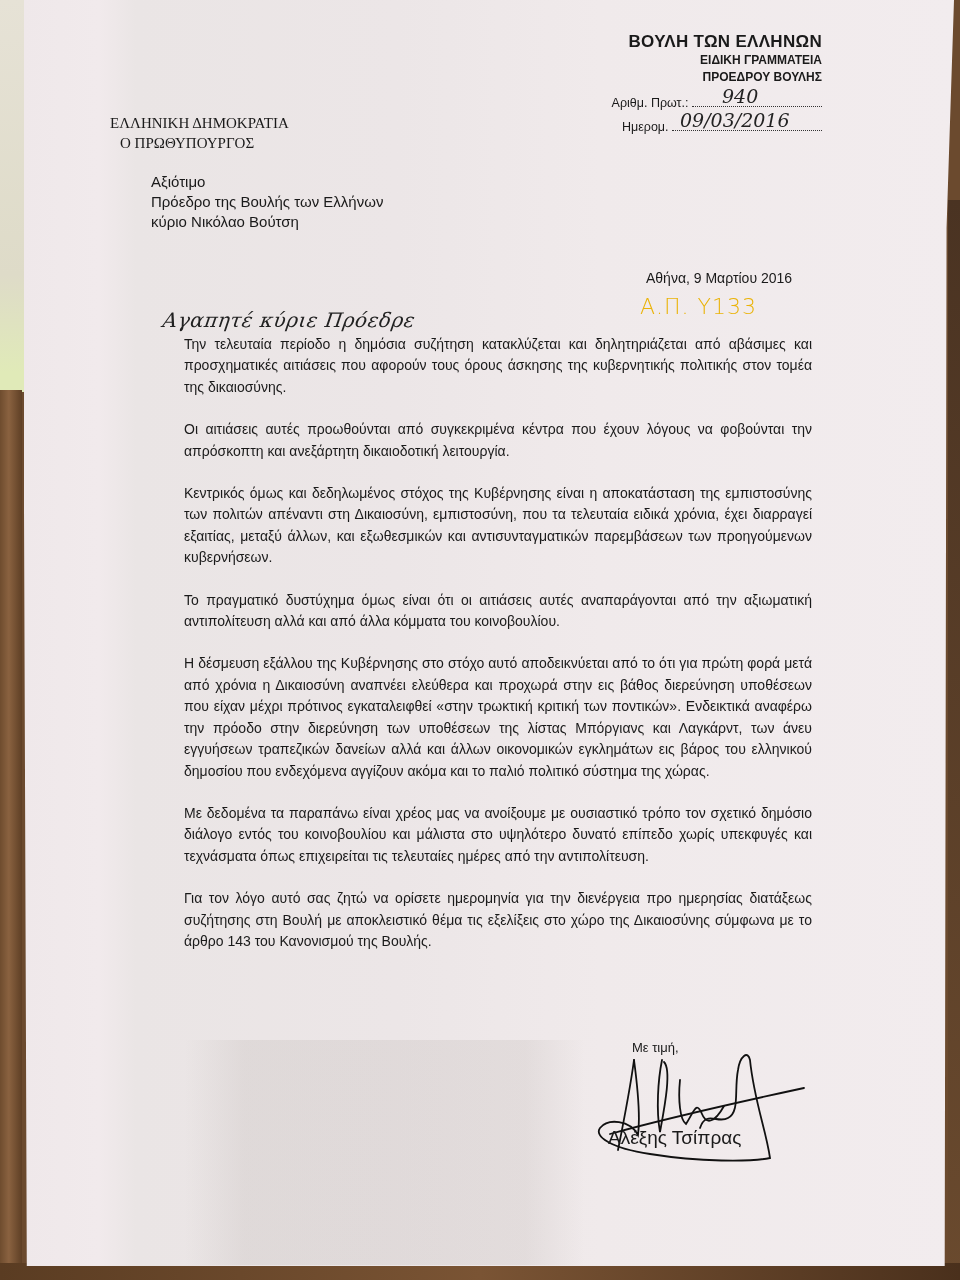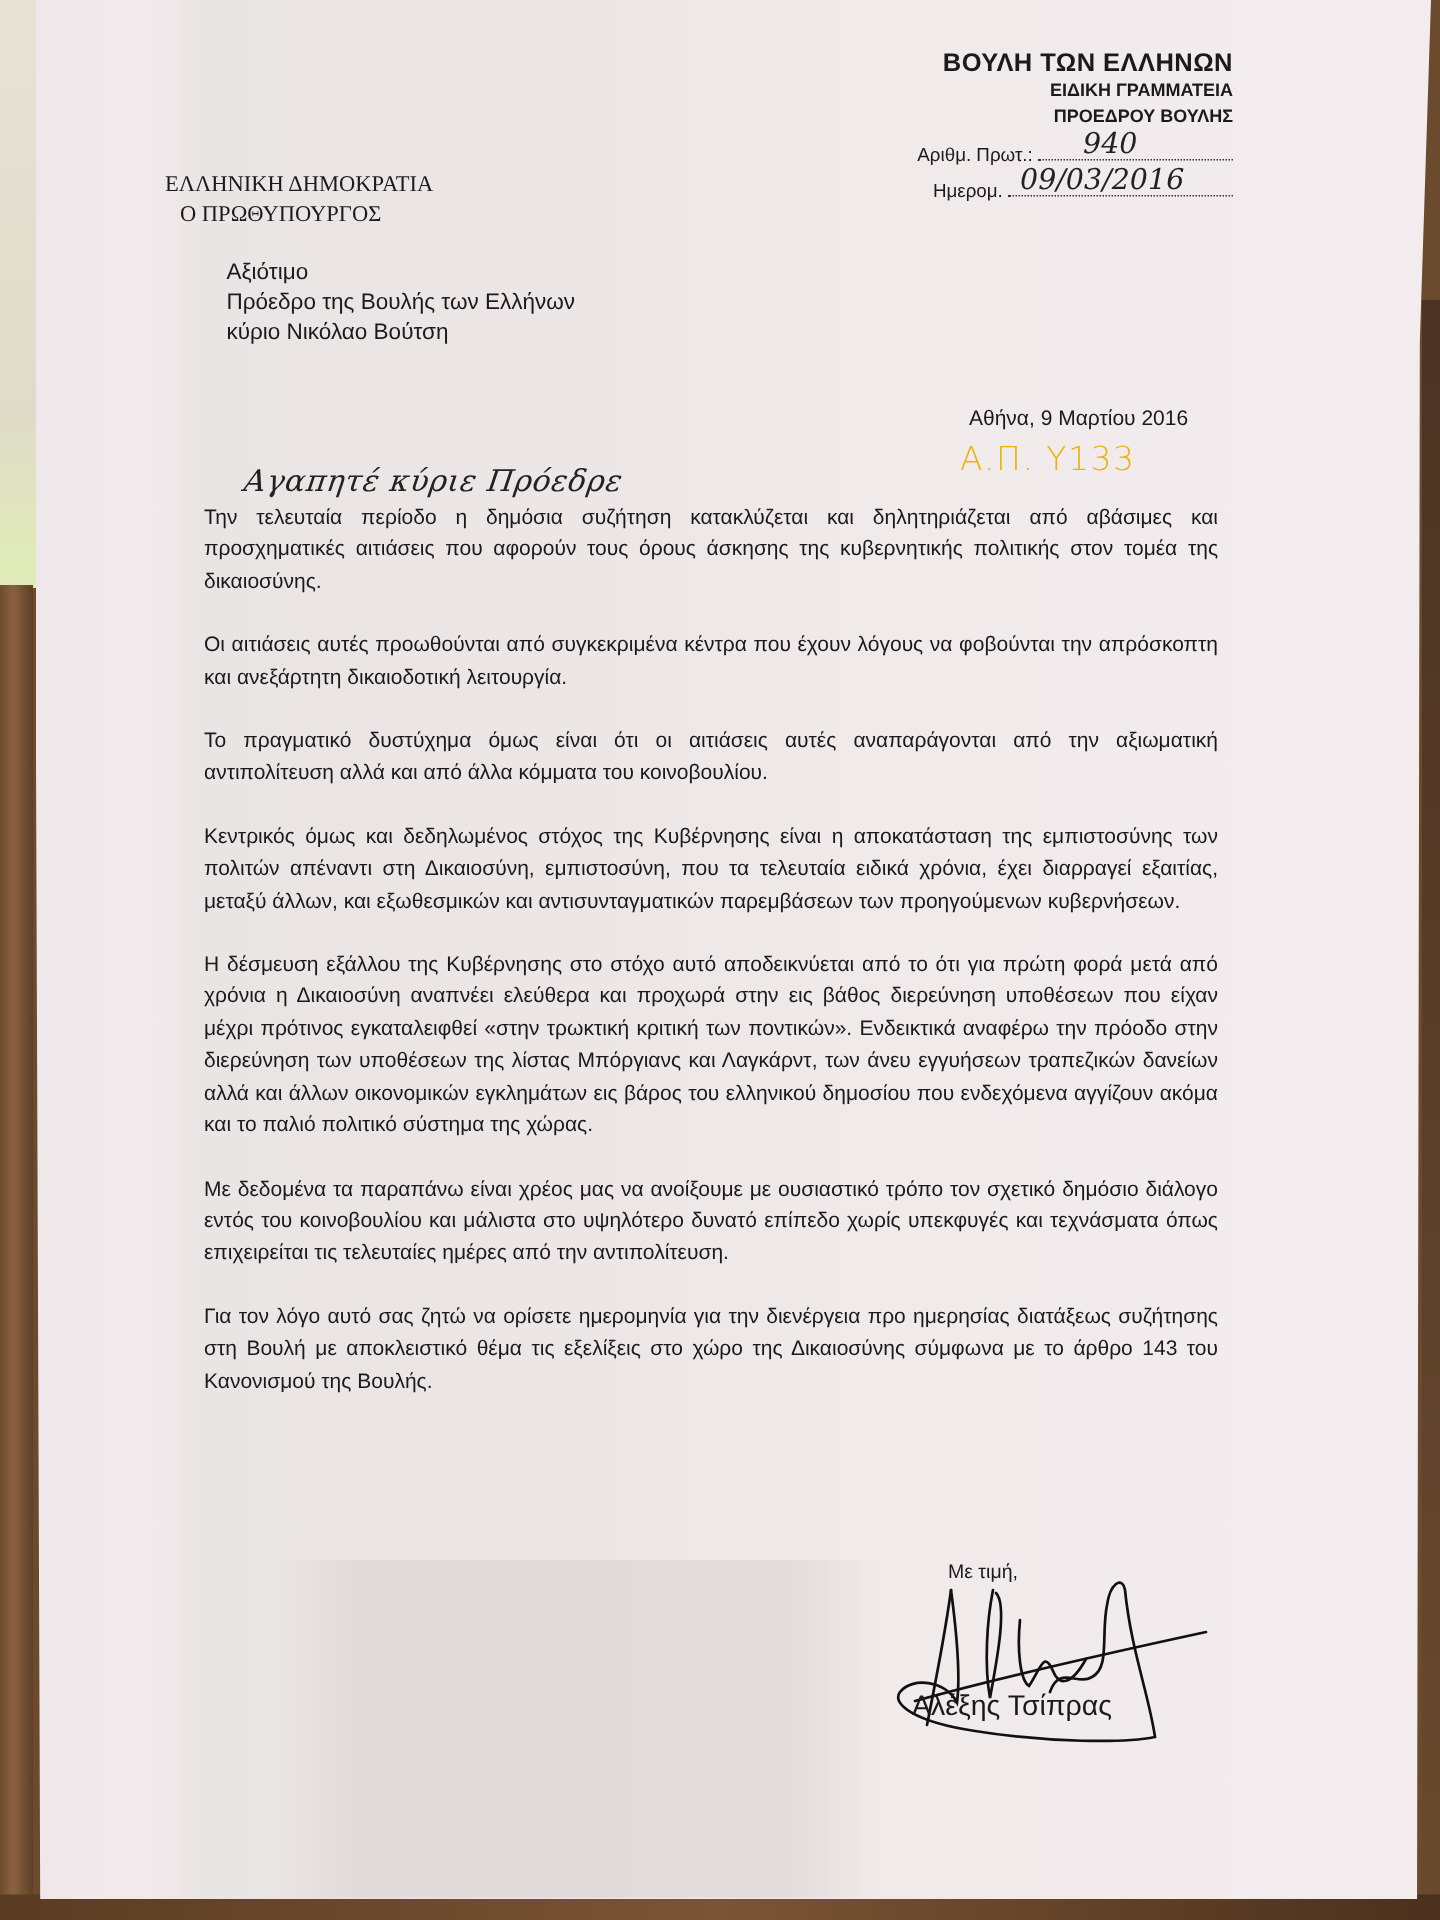--- a/index.html
+++ b/index.html
@@ -43,21 +43,21 @@
   .stamp .row .dots { border-bottom: 1px dotted #333; display: inline-block; width: 130px; position: relative; height: 12px; }
   .stamp .row .hand { position: absolute; left: 30px; top: -10px; font-family: "DejaVu Serif", serif; font-style: italic; font-size: 19px; color: #222; }
   
   .gov { position: absolute; left: 110px; top: 113px; font-family: "Liberation Serif", serif; font-size: 15px; line-height: 20px; }
   .gov .l2 { margin-left: 10px; }
   .addressee { position: absolute; left: 151px; top: 172px; font-size: 15px; line-height: 20px; }
   .date { position: absolute; left: 646px; top: 270px; font-size: 14px; }
   .ap { position: absolute; left: 640px; top: 294px; font-size: 22px; font-family: "DejaVu Sans", sans-serif; font-weight: 300; letter-spacing: 1px; color: #eab308; }
   .salutation { position: absolute; left: 163px; top: 308px; font-family: "DejaVu Serif", serif; font-style: italic; font-size: 20px; color: #222; transform: skewX(-8deg); letter-spacing: 0.5px; }
   .body { position: absolute; left: 136px; top: 334px; width: 676px; font-size: 14px; line-height: 21.4px; text-align: justify; }
-  .body p { margin-bottom: 21px; }
+  .body p { margin-bottom: 21px; margin-left: 48px; }
   .closing { position: absolute; left: 632px; top: 1040px; font-size: 13px; }
   .signer { position: absolute; left: 608px; top: 1127px; font-size: 19px; }
   .signature { position: absolute; left: 590px; top: 1040px; width: 220px; height: 125px; }
 </style>
 </head>
 <body>
 
 <div class="under-paper"></div>
 <div class="wood wood-left"></div>
 <div class="wood wood-right"></div>
@@ -91,22 +91,22 @@
   <div>κύριο Νικόλαο Βούτση</div>
 </div>
 
 <div class="date doc-text">Αθήνα, 9 Μαρτίου 2016</div>
 <div class="ap doc-text">Α.Π. Υ133</div>
 <div class="salutation doc-text">Αγαπητέ κύριε Πρόεδρε</div>
 
 <div class="body doc-text">
   <p>Την τελευταία περίοδο η δημόσια συζήτηση κατακλύζεται και δηλητηριάζεται από αβάσιμες και προσχηματικές αιτιάσεις που αφορούν τους όρους άσκησης της κυβερνητικής πολιτικής στον τομέα της δικαιοσύνης.</p>
   <p>Οι αιτιάσεις αυτές προωθούνται από συγκεκριμένα κέντρα που έχουν λόγους να φοβούνται την απρόσκοπτη και ανεξάρτητη δικαιοδοτική λειτουργία.</p>
+  <p>Κεντρικός όμως και δεδηλωμένος στόχος της Κυβέρνησης  είναι η αποκατάσταση της εμπιστοσύνης των πολιτών απέναντι στη Δικαιοσύνη, εμπιστοσύνη, που τα τελευταία ειδικά χρόνια, έχει διαρραγεί εξαιτίας, μεταξύ άλλων, και  εξωθεσμικών και αντισυνταγματικών παρεμβάσεων των προηγούμενων κυβερνήσεων.</p>
   <p>Το πραγματικό δυστύχημα  όμως είναι ότι οι αιτιάσεις αυτές αναπαράγονται από την αξιωματική αντιπολίτευση αλλά και από άλλα κόμματα του κοινοβουλίου.</p>
-  <p>Κεντρικός όμως και δεδηλωμένος στόχος της Κυβέρνησης  είναι η αποκατάσταση της εμπιστοσύνης των πολιτών απέναντι στη Δικαιοσύνη, εμπιστοσύνη, που τα τελευταία ειδικά χρόνια, έχει διαρραγεί εξαιτίας, μεταξύ άλλων, και  εξωθεσμικών και αντισυνταγματικών παρεμβάσεων των προηγούμενων κυβερνήσεων.</p>
   <p>Η δέσμευση εξάλλου της Κυβέρνησης στο στόχο αυτό αποδεικνύεται από το ότι για πρώτη φορά μετά από χρόνια η Δικαιοσύνη αναπνέει ελεύθερα και προχωρά στην εις βάθος διερεύνηση υποθέσεων που είχαν μέχρι πρότινος εγκαταλειφθεί «στην τρωκτική κριτική των ποντικών». Ενδεικτικά αναφέρω την πρόοδο στην διερεύνηση των υποθέσεων της λίστας Μπόργιανς και Λαγκάρντ, των άνευ εγγυήσεων τραπεζικών δανείων αλλά και άλλων οικονομικών εγκλημάτων εις βάρος του ελληνικού δημοσίου που ενδεχόμενα αγγίζουν ακόμα και το παλιό πολιτικό σύστημα της χώρας.</p>
   <p>Με δεδομένα τα παραπάνω είναι χρέος μας να ανοίξουμε με ουσιαστικό τρόπο τον σχετικό δημόσιο διάλογο εντός του κοινοβουλίου και μάλιστα στο υψηλότερο δυνατό επίπεδο  χωρίς υπεκφυγές και τεχνάσματα όπως επιχειρείται τις τελευταίες ημέρες από την αντιπολίτευση.</p>
   <p>Για τον λόγο αυτό σας ζητώ να ορίσετε ημερομηνία για την διενέργεια προ ημερησίας διατάξεως συζήτησης στη Βουλή με αποκλειστικό θέμα τις εξελίξεις στο χώρο της Δικαιοσύνης σύμφωνα με το άρθρο 143 του Κανονισμού της Βουλής.</p>
 </div>
 
 <div class="closing doc-text">Με τιμή,</div>
 
 <svg class="signature" viewBox="0 0 220 125" fill="none" stroke="#111" stroke-width="1.8" stroke-linecap="round">
   <path d="M44 20 C40 50 34 80 28 110"></path>
   <path d="M44 20 C48 50 50 80 48 95 C40 80 18 78 10 88 C4 96 20 108 60 114 C110 122 160 122 180 118 C176 90 164 60 160 20 C158 10 150 16 148 30 C144 50 150 72 138 78 C128 84 116 70 110 88"></path>

